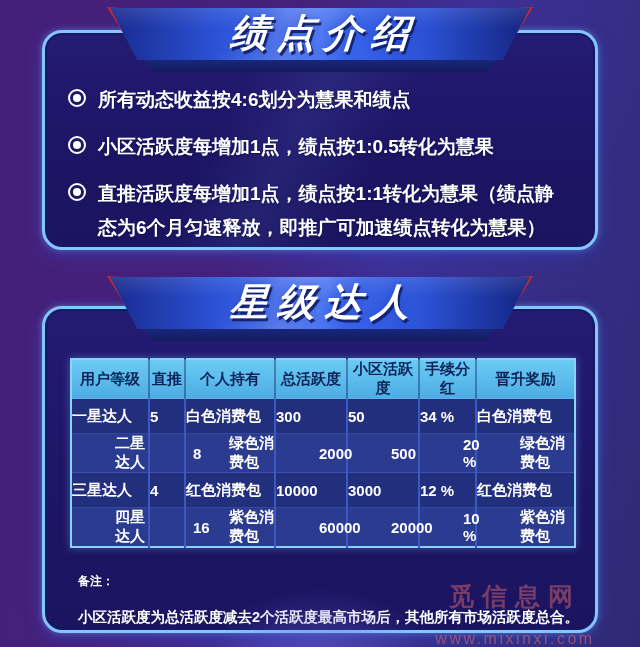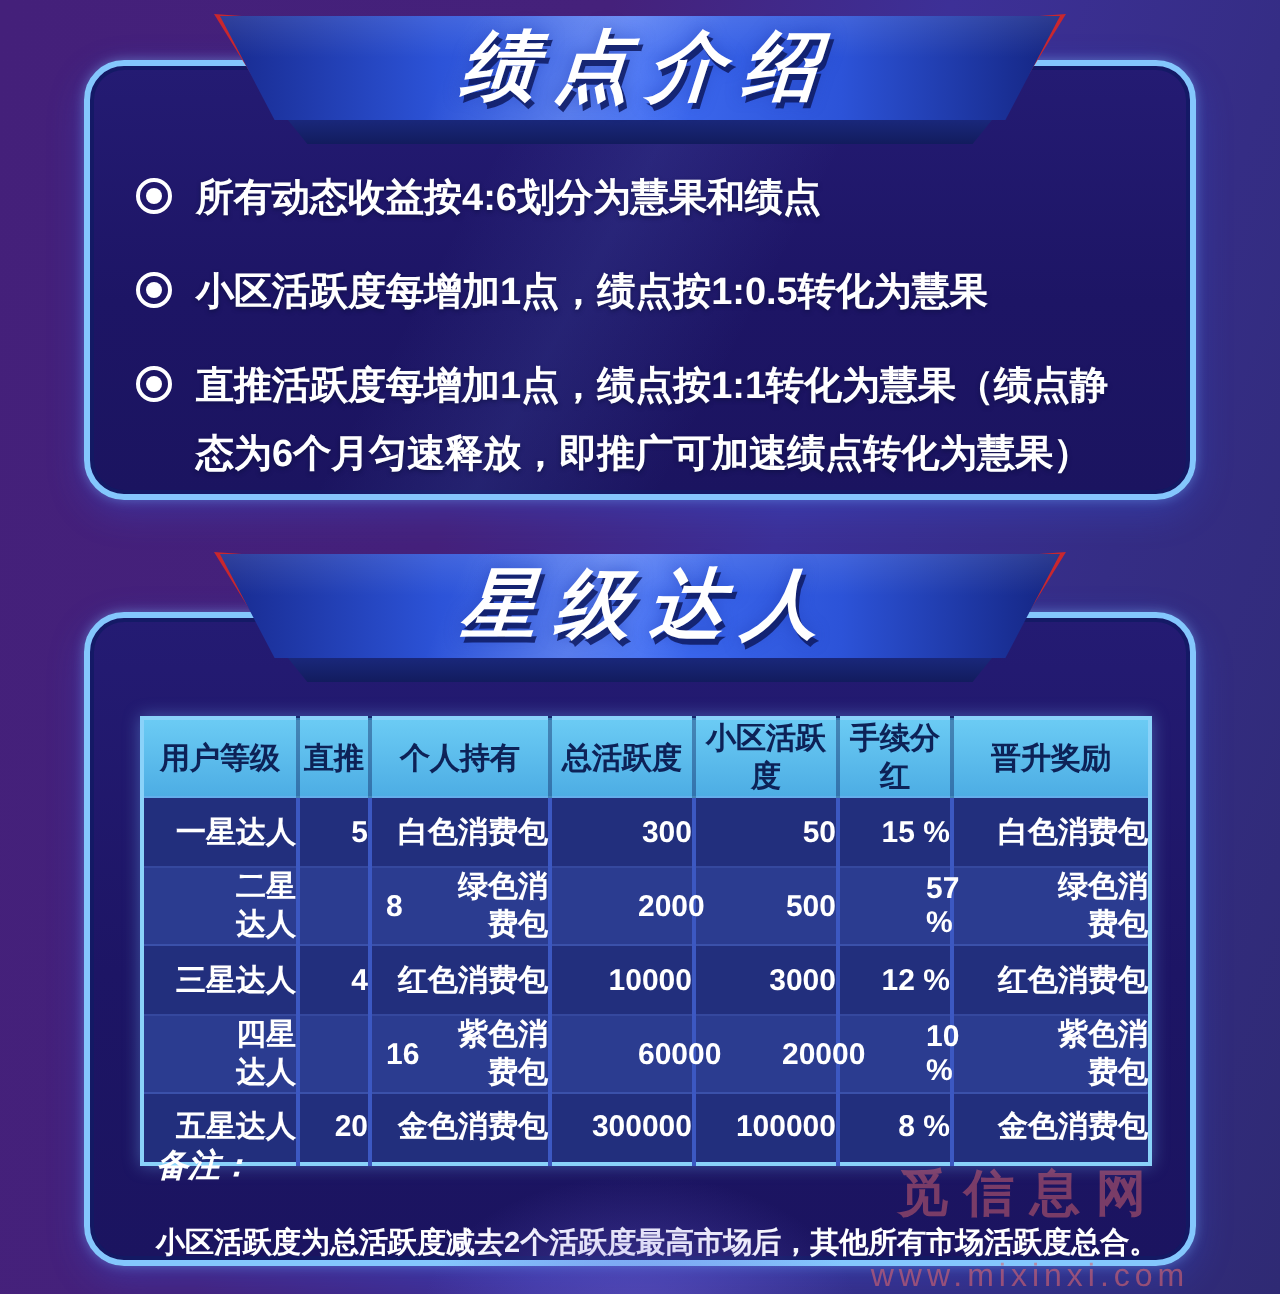--- a/index.html
+++ b/index.html
@@ -80,29 +80,29 @@
     background:#202f7c;
   }
   .star-table th{
     height:30px; background:linear-gradient(180deg,#6bcbf4,#4cacе3);
     background:linear-gradient(180deg,#6bcbf4,#4dade4);
     color:#0d2257; font-size:15px; font-weight:bold;
     border-left:2px solid rgba(12,30,90,.40);
   }
   .star-table th:first-child{ border-left:none;margin-left:24px; }
   .star-table td{
-    height:35px; color:#ffffff; font-size:15px; font-weight:bold; text-align:right;
+    height:35px; color:#ffffff; font-size:15px; font-weight:bold; text-align:left;
     border-left:2px solid #3c58c2; border-top:1px solid rgba(90,120,220,.35);
   }
   .star-table td:first-child{ border-left:none; }
   .star-table tr.odd td{ background:#222f7d; }
   .star-table tr.even td{ background:#2b3c90;padding-left:43px; }
   
   .note{ position:absolute; left:33px; top:264px; width:515px; color:#ffffff; font-weight:bold; }
-  .note-label{ font-size:16px; margin-bottom:18px;font-style:italic; }
+  .note-label{ font-size:12px; margin-bottom:18px; }
   .note-text{ font-size:14.5px; white-space:nowrap; letter-spacing:0; }
   
   .watermark{ position:absolute; left:420px; top:580px; width:190px; text-align:center; z-index:9; pointer-events:none; }
   .wm-cn{ color:rgba(216,100,110,.50); font-size:25px; font-weight:bold; letter-spacing:8px; }
   .wm-url{ color:rgba(216,100,110,.60); font-size:16px; letter-spacing:2.5px; margin-top:17px; }
 </style>
 </head>
 <body>
 
 <div class="stage">
@@ -154,59 +154,50 @@
           <th>晋升奖励</th>
         </tr>
       </thead>
       <tbody>
         <tr class="odd">
           <td>一星达人</td>
           <td>5</td>
           <td>白色消费包</td>
           <td>300</td>
           <td>50</td>
-          <td>15 %</td>
+          <td>34 %</td>
           <td>白色消费包</td>
         </tr>
         <tr class="even">
           <td>二星达人</td>
           <td>8</td>
           <td>绿色消费包</td>
           <td>2000</td>
           <td>500</td>
-          <td>57 %</td>
+          <td>20 %</td>
           <td>绿色消费包</td>
         </tr>
         <tr class="odd">
           <td>三星达人</td>
           <td>4</td>
           <td>红色消费包</td>
           <td>10000</td>
           <td>3000</td>
           <td>12 %</td>
           <td>红色消费包</td>
         </tr>
         <tr class="even">
           <td>四星达人</td>
           <td>16</td>
           <td>紫色消费包</td>
           <td>60000</td>
           <td>20000</td>
           <td>10 %</td>
           <td>紫色消费包</td>
         </tr>
-        <tr class="odd">
-          <td>五星达人</td>
-          <td>20</td>
-          <td>金色消费包</td>
-          <td>300000</td>
-          <td>100000</td>
-          <td>8 %</td>
-          <td>金色消费包</td>
-        </tr>
       </tbody>
     </table>
 
     <div class="note">
       <div class="note-label">备注：</div>
       <div class="note-text">小区活跃度为总活跃度减去2个活跃度最高市场后，其他所有市场活跃度总合。</div>
     </div>
   </section>
 
   <div class="ribbon ribbon-2">

